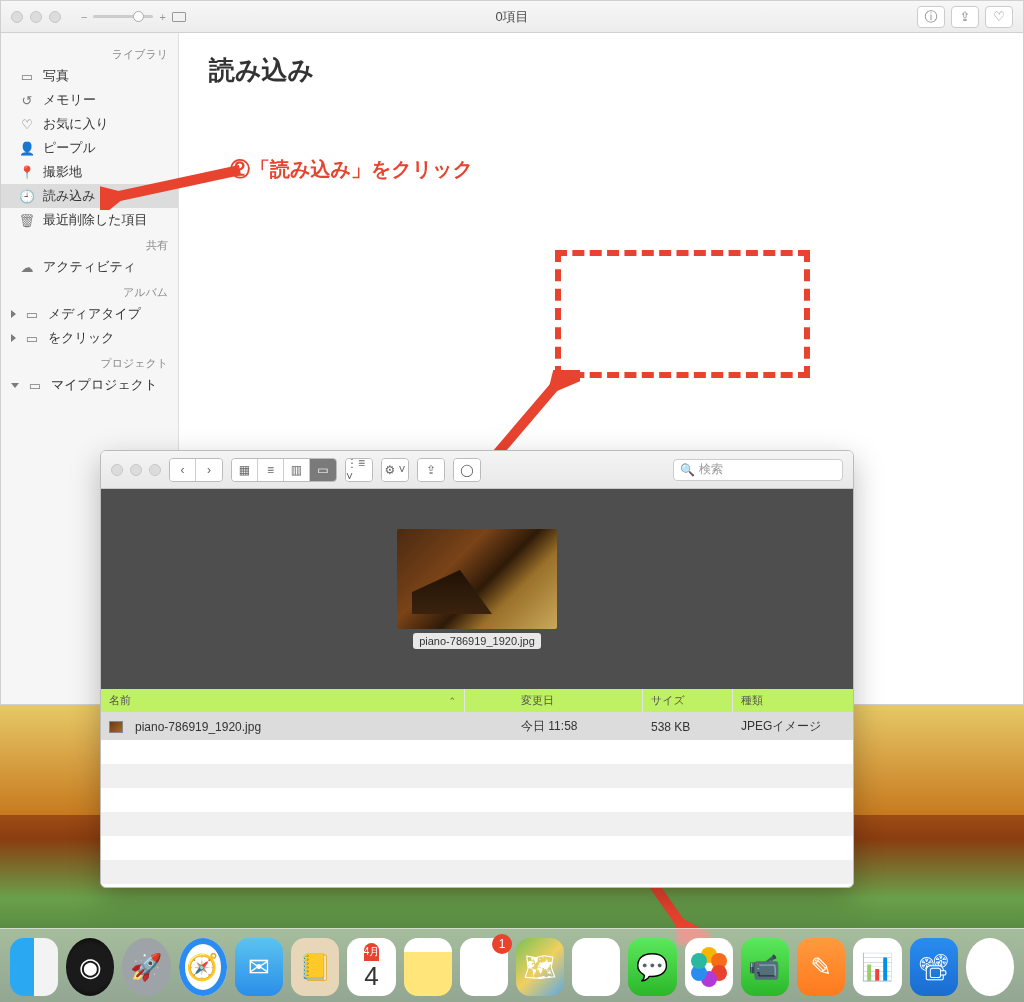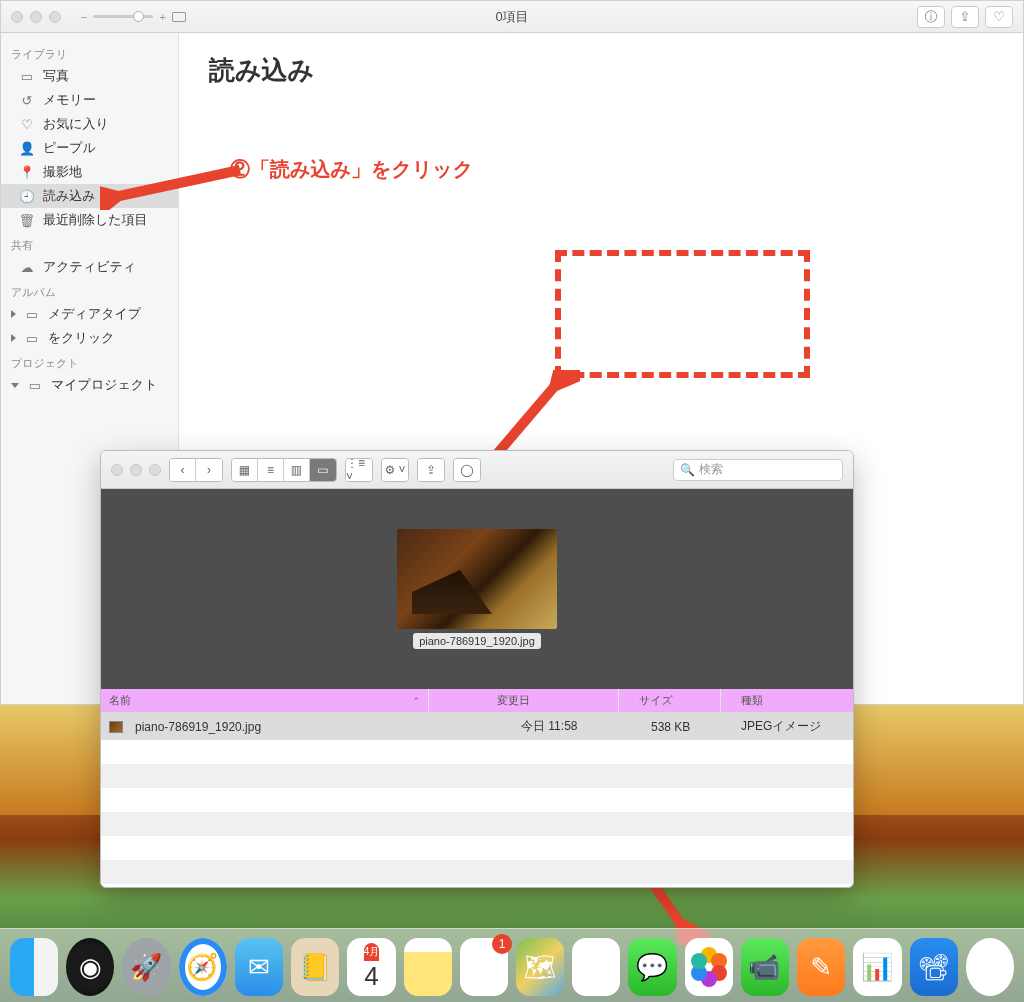--- a/index.html
+++ b/index.html
@@ -12,21 +12,21 @@
 .traffic span { width: 12px; height: 12px; border-radius: 50%; background: #dcdcdc; border: 1px solid #c8c8c8; }
 .zoom-slider { margin-left: 20px; display: flex; align-items: center; gap: 6px; color: #999; font-size: 11px; }
 .zoom-slider .track { width: 60px; height: 3px; background: #ccc; border-radius: 2px; position: relative; }
 .zoom-slider .thumb { position: absolute; left: 40px; top: -4px; width: 11px; height: 11px; border-radius: 50%; background: #fff; border: 1px solid #aaa; }
 .zoom-slider .mini { width: 14px; height: 10px; border: 1.5px solid #999; border-radius: 1px; }
 .title-center { position: absolute; left: 50%; transform: translateX(-50%); color: #4a4a4a; font-size: 13px; }
 .title-right { margin-left: auto; display: flex; gap: 6px; }
 .tb-btn { width: 28px; height: 22px; border: 1px solid #ccc; border-radius: 4px; background: #fff; display: flex; align-items: center; justify-content: center; color: #888; font-size: 13px; }
 
 .photos-body { display: flex; height: calc(100% - 32px); }
-.sidebar { width: 178px; background: #f6f6f6; border-right: 1px solid #e0e0e0; padding-top: 8px; font-size: 13px; color: #333; }
+.sidebar { width: 178px; background: #f6f6f6; border-right: 1px solid #e0e0e0; padding-top: 8px; font-size: 13px; color: #333; text-align: right; }
 .sb-header { font-size: 11px; color: #8a8a8a; padding: 6px 10px 2px; }
 .sb-item { display: flex; align-items: center; gap: 8px; padding: 3px 10px 3px 18px; cursor: default; }
 .sb-item.selected { background: #dcdcdc; }
 .sb-item .icn { width: 16px; height: 16px; display: flex; align-items: center; justify-content: center; color: #7b7b7b; font-size: 13px; }
 .sb-item .disc { width: 0; height: 0; border-top: 4px solid transparent; border-bottom: 4px solid transparent; border-left: 5px solid #7b7b7b; margin-left: -8px; }
 .sb-item .disc.down { border-left: 4px solid transparent; border-right: 4px solid transparent; border-top: 5px solid #7b7b7b; border-bottom: none; }
 
 .main-pane { flex: 1; padding: 20px 30px; background: #fff; }
 .main-title { font-size: 26px; font-weight: 700; color: #333; }
 .main-sub { font-size: 13px; color: #555; font-weight: 600; margin-top: 6px; }
@@ -43,21 +43,21 @@
 .seg { display: flex; border: 1px solid #bbb; border-radius: 4px; overflow: hidden; }
 .seg .s { width: 26px; height: 22px; display: flex; align-items: center; justify-content: center; color: #666; font-size: 12px; border-right: 1px solid #ccc; background: #fff; }
 .seg .s:last-child { border-right: none; }
 .seg .s.active { background: #7a7a7a; color: #fff; }
 .search-box { margin-left: auto; width: 170px; height: 22px; border: 1px solid #ccc; border-radius: 4px; background: #fff; display: flex; align-items: center; padding: 0 6px; color: #999; font-size: 12px; gap: 4px; }
 .finder-gallery { height: 200px; background: #4e4e4e; display: flex; align-items: center; justify-content: center; }
 .gallery-card { width: 160px; text-align: center; }
 .gallery-thumb { width: 160px; height: 100px; background: linear-gradient(135deg,#4a2a12 0%, #7a4318 35%, #2e1a08 55%, #9a702a 70%, #c9a95b 100%); border-radius: 2px; position: relative; }
 .gallery-thumb::after { content:""; position:absolute; left:15px; top:30px; width:80px; height:55px; background: linear-gradient(180deg,#1a0e04,#3a220e); clip-path: polygon(0 100%, 100% 100%, 60% 20%, 0 60%); }
 .gallery-label { background: #e8e8e8; color: #333; font-size: 11px; padding: 2px 6px; border-radius: 3px; margin-top: 4px; display: inline-block; }
-.list-header { display: flex; font-size: 11px; color: #555; border-bottom: 1px solid #ddd; background: #f0abfc; gap: 12px; }
+.list-header { display: flex; font-size: 11px; color: #555; border-bottom: 1px solid #ddd; background: #bef264; }
 .list-header div { padding: 4px 8px; border-right: 1px solid #e5e5e5; }
 .col-name { flex: 1; display:flex; align-items:center; gap:6px; }
 .col-date { width: 130px; margin-left: 48px; }
 .col-size { width: 90px; }
 .col-kind { width: 120px; border-right: none !important; }
 .sort-chev { font-size: 9px; color: #666; }
 .list-body { font-size: 12px; color: #333; }
 .list-row { display: flex; align-items: center; }
 .list-row:nth-child(odd){ background:#f0f0f0; }
 .list-row:nth-child(even){ background:#fff; }

